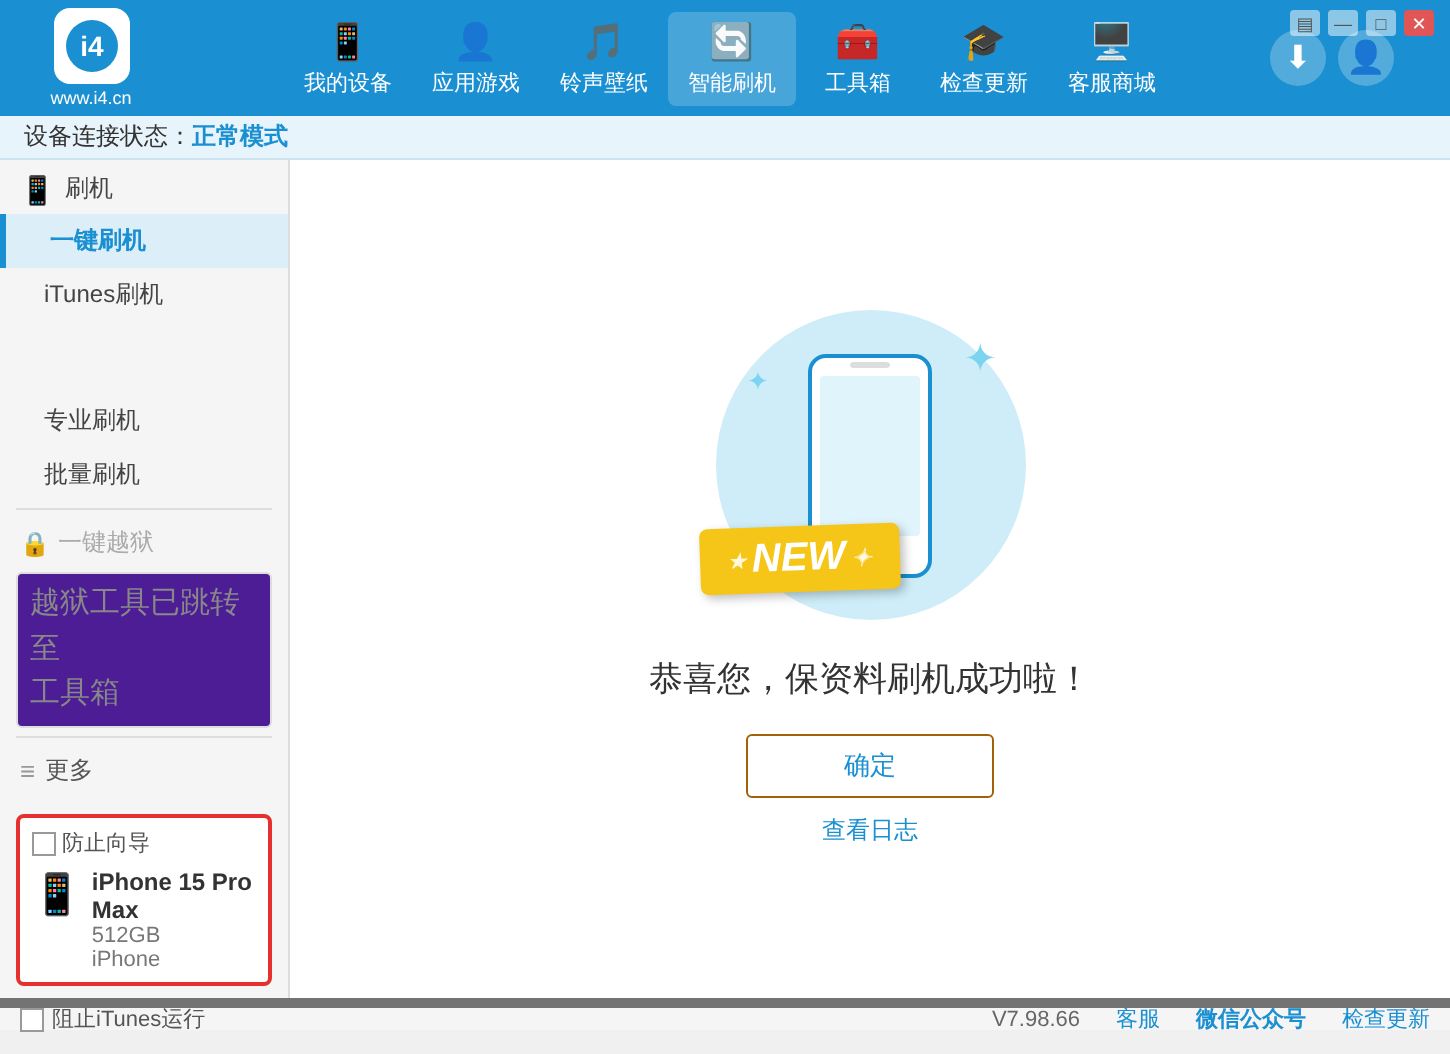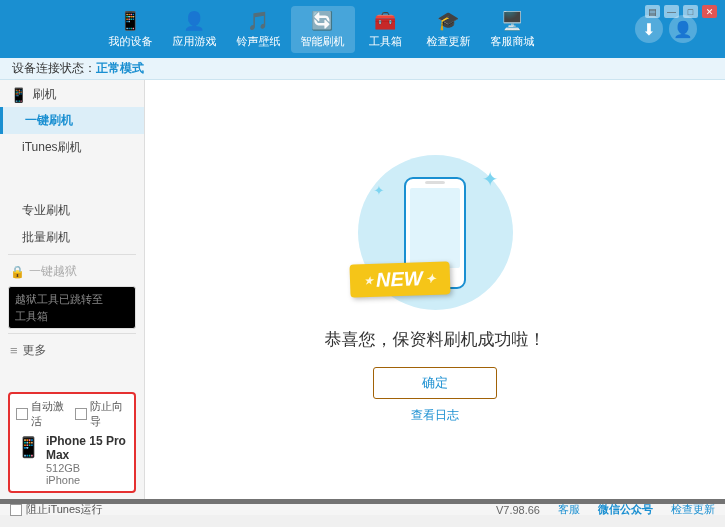--- a/index.html
+++ b/index.html
@@ -10,20 +10,29 @@
 
 <div style="position:relative; background:#1a8fd1; height:58px; display:flex; align-items:center; padding:0 8px;">
 
   <div style="position:absolute; top:5px; right:8px; display:flex; gap:4px; z-index:10;">
     <div style="width:15px;height:13px;background:rgba(255,255,255,0.5);border-radius:2px;display:flex;align-items:center;justify-content:center;cursor:pointer;font-size:9px;color:#555;">▤</div>
     <div style="width:15px;height:13px;background:rgba(255,255,255,0.5);border-radius:2px;display:flex;align-items:center;justify-content:center;cursor:pointer;font-size:9px;color:#555;">—</div>
     <div style="width:15px;height:13px;background:rgba(255,255,255,0.5);border-radius:2px;display:flex;align-items:center;justify-content:center;cursor:pointer;font-size:9px;color:#555;">□</div>
     <div style="width:15px;height:13px;background:#e05555;border-radius:2px;display:flex;align-items:center;justify-content:center;cursor:pointer;font-size:9px;color:#fff;">✕</div>
   </div>
 
+  <div style="display:flex;flex-direction:column;align-items:center;margin-right:12px;width:75px;">
+    <div style="background:#fff;border-radius:8px;width:38px;height:38px;display:flex;align-items:center;justify-content:center;">
+      <svg width="28" height="28" viewBox="0 0 28 28">
+        <circle cx="14" cy="14" r="13" fill="#1a8fd1"></circle>
+        <text x="14" y="19" text-anchor="middle" fill="#fff" font-size="14" font-weight="bold">i4</text>
+      </svg>
+    </div>
+    <span style="color:#fff;font-size:9px;margin-top:2px;">www.i4.cn</span>
+  </div>
 
   <div style="display:flex;flex:1;justify-content:center;gap:0;">
     <div style="display:flex;flex-direction:column;align-items:center;color:#fff;padding:4px 10px;cursor:pointer;border-radius:4px;min-width:62px;">
       <span style="font-size:18px;margin-bottom:2px;">📱</span>
       <span style="font-size:11px;">我的设备</span>
     </div>
     <div style="display:flex;flex-direction:column;align-items:center;color:#fff;padding:4px 10px;cursor:pointer;border-radius:4px;min-width:62px;">
       <span style="font-size:18px;margin-bottom:2px;">👤</span>
       <span style="font-size:11px;">应用游戏</span>
     </div>
@@ -73,41 +82,37 @@
       <div style="padding:5px 10px 5px 22px;font-size:12px;color:#444;cursor:pointer;">iTunes刷机</div>
       <div style="padding:5px 10px 5px 22px;font-size:12px;color:#444;cursor:pointer;margin-top:36px;">专业刷机</div>
       <div style="padding:5px 10px 5px 22px;font-size:12px;color:#444;cursor:pointer;">批量刷机</div>
 
       <hr style="border:none;border-top:1px solid #ddd;margin:3px 8px;">
 
       <div style="padding:5px 10px 4px;display:flex;align-items:center;font-size:12px;color:#aaa;">
         <span style="margin-right:4px;font-size:12px;color:#ccc;">🔒</span>
         <span>一键越狱</span>
       </div>
-      <div style="background:#000000;border:1px solid #ddd;margin:2px 8px 4px;border-radius:3px;padding:4px 6px;font-size:11px;color:#888;line-height:1.5;">越狱工具已跳转至<br>工具箱</div>
+      <div style="background:#4c1d95;border:1px solid #ddd;margin:2px 8px 4px;border-radius:3px;padding:4px 6px;font-size:15px;color:#888;line-height:1.5;">越狱工具已跳转至<br>工具箱</div>
 
       <hr style="border:none;border-top:1px solid #ddd;margin:3px 8px;">
 
       <div style="padding:5px 10px 4px;display:flex;align-items:center;font-size:12px;color:#555;">
         <span style="margin-right:5px;color:#999;font-size:13px;">≡</span>
         <span>更多</span>
       </div>
       <div style="padding:5px 10px 5px 22px;font-size:12px;color:#1d4ed8;cursor:pointer;margin-top:32px;">其他工具</div>
       <div style="padding:5px 10px 5px 22px;font-size:11px;color:#4d7c0f;cursor:pointer;text-decoration:underline;">下载固件</div>
       <div style="padding:5px 10px 5px 22px;font-size:12px;color:#444;cursor:pointer;">高级功能</div>
     </div>
 
     <div style="flex-shrink:0;">
       <div style="border:2px solid #e53030;border-radius:4px;margin:6px 8px;background:#fff;padding:5px 6px;">
 
         <div style="display:flex;gap:6px;margin-bottom:5px;">
-          <label style="display:flex;align-items:center;gap:3px;font-size:11px;color:#555;cursor:pointer;">
-            <span style="width:12px;height:12px;border:1px solid #999;display:inline-block;flex-shrink:0;background:#fff;"></span>
-            <span>自动激活</span>
-          </label>
           <label style="display:flex;align-items:center;gap:3px;font-size:11px;color:#555;cursor:pointer;">
             <span style="width:12px;height:12px;border:1px solid #999;display:inline-block;flex-shrink:0;background:#fff;"></span>
             <span>防止向导</span>
           </label>
         </div>
 
         <div style="display:flex;align-items:flex-start;gap:5px;">
           <span style="color:#1a8fd1;font-size:20px;margin-top:1px;">📱</span>
           <div>
             <div style="font-size:12px;font-weight:bold;color:#333;">iPhone 15 Pro Max</div>

